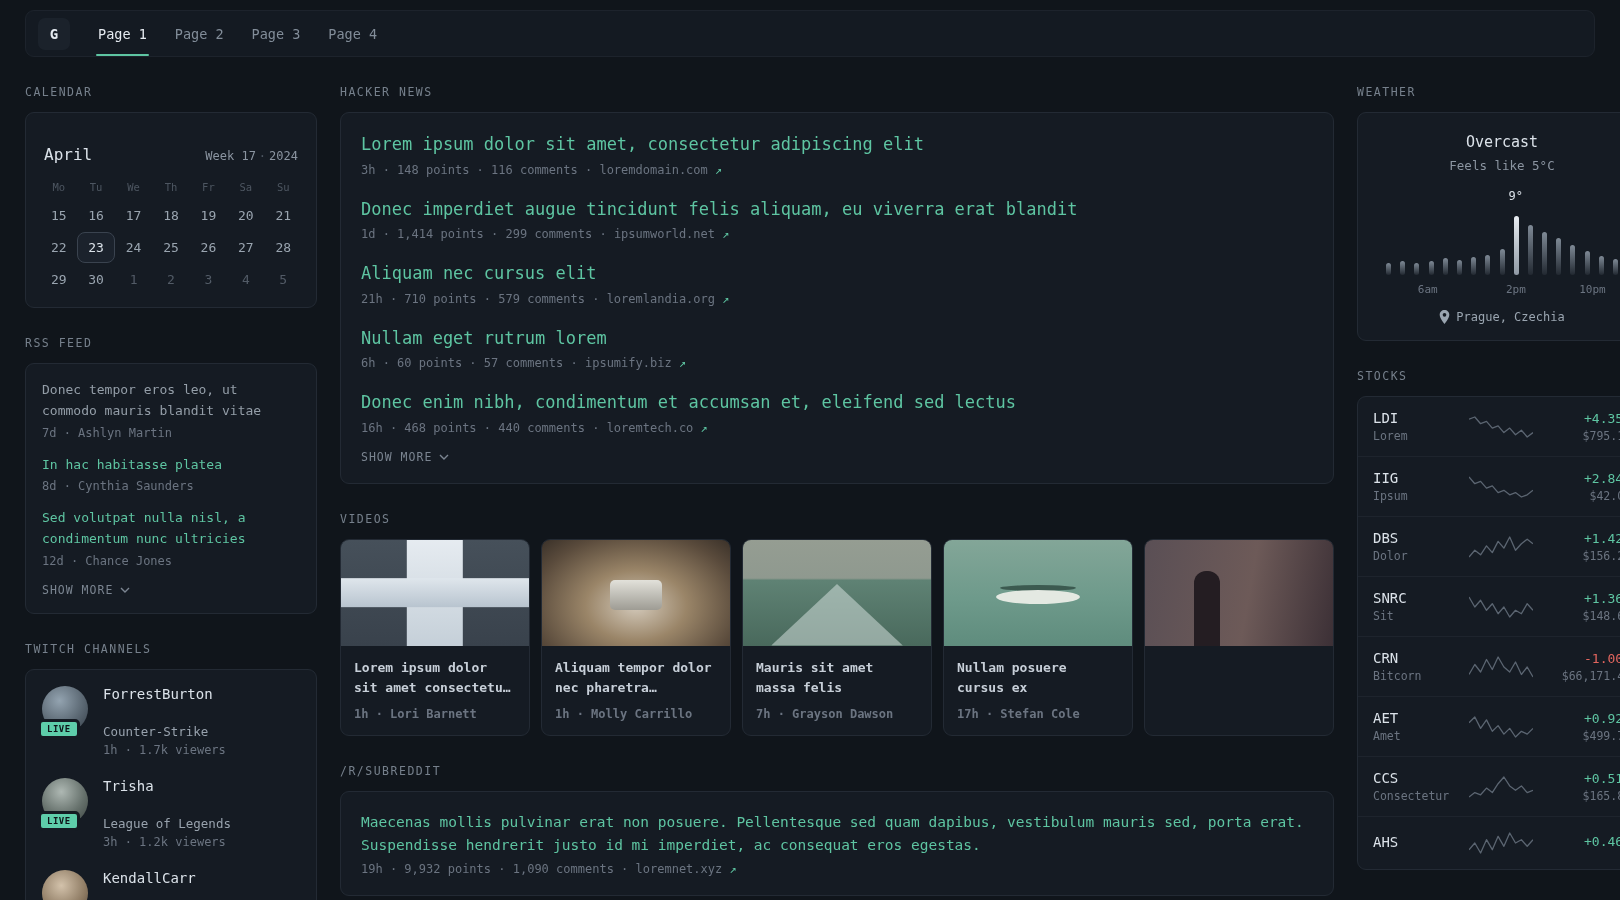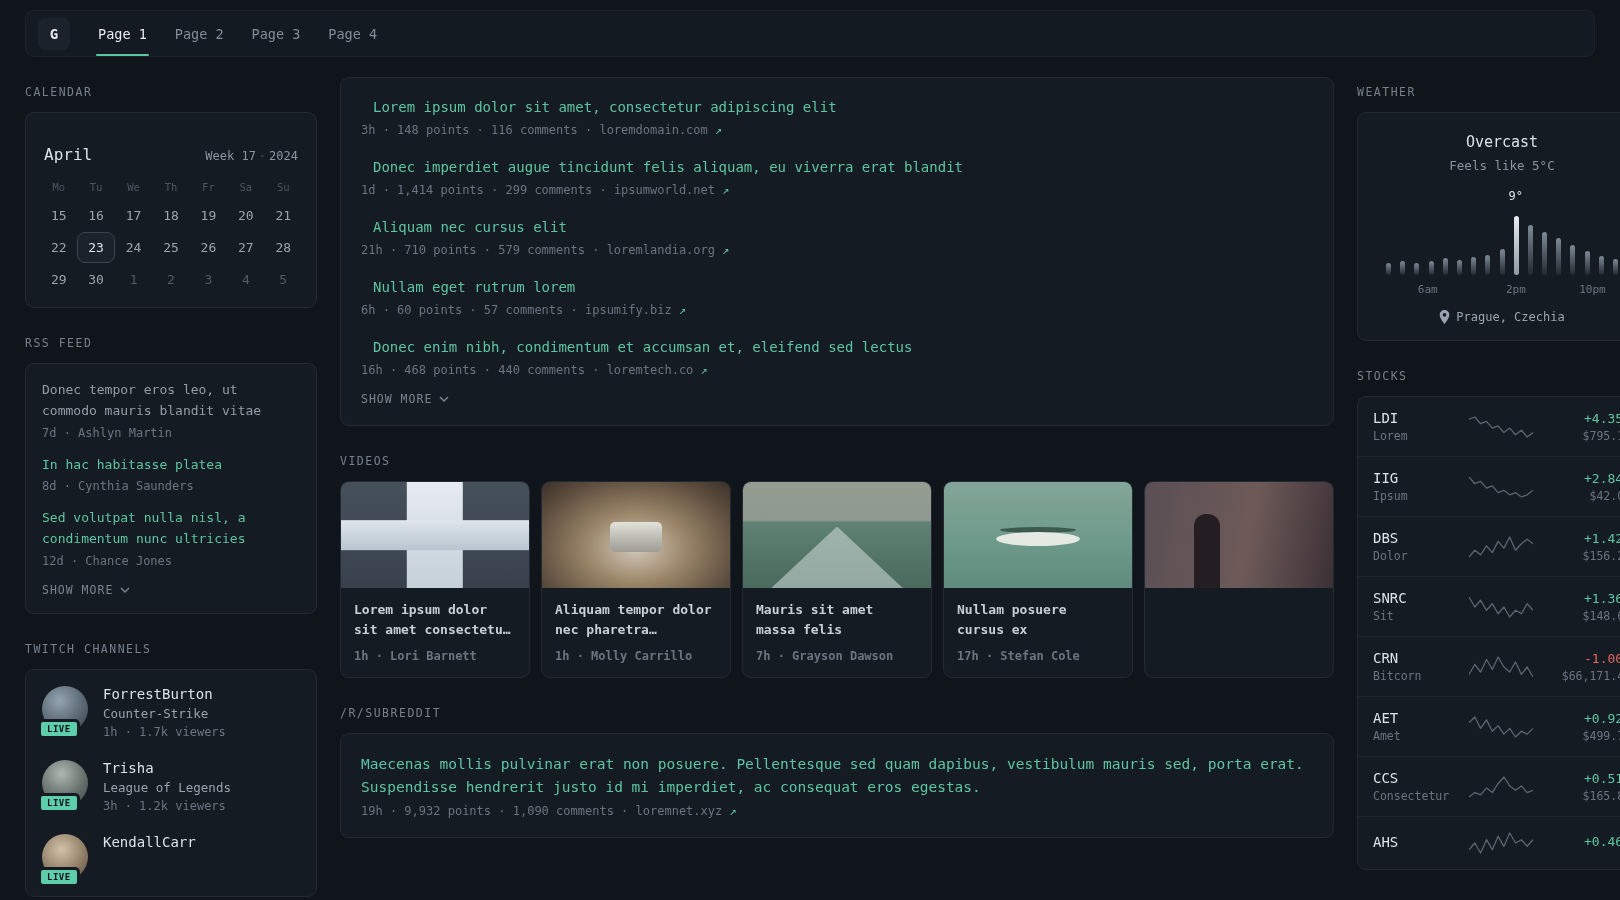--- a/index.html
+++ b/index.html
@@ -56,28 +56,28 @@
   .tw-row { display:flex; gap:15px; margin-bottom:21px; cursor:pointer; }
   .tw-row:last-of-type { margin-bottom:0; }
   .avatar-wrap { position:relative; width:46px; height:46px; flex:none; }
   .avatar { width:46px; height:46px; border-radius:50%; }
   .avatar.a1 { background:radial-gradient(circle at 38% 32%, #93a3b0 0%, #5c6974 55%, #343d46 100%); }
   .avatar.a2 { background:radial-gradient(circle at 42% 30%, #aeb8b3 0%, #66716c 55%, #3a423e 100%); }
   .avatar.a3 { background:radial-gradient(circle at 42% 34%, #d3c2ab 0%, #8d7a62 60%, #52463a 100%); }
   .live-badge { position:absolute; left:-4px; bottom:-7px; background:#5ecdaa; color:#0e1318; font-size:9px;
                 font-weight:bold; letter-spacing:.5px; padding:2px 6px; border-radius:5px; border:3px solid var(--card); }
   .tw-name { font-size:14px; color:var(--bright); }
-  .tw-game { font-size:12.5px; color:#98a2ad; margin-top:4px; }
+  .tw-game { font-size:12.5px; color:#98a2ad; margin-top:22px; }
   .tw-meta { font-size:12px; color:var(--dim); margin-top:4px; }
 
   
   .feed-card { padding:19px 20px; }
   .hn-item { margin-bottom:20px; }
   .hn-item:last-of-type { margin-bottom:0; }
-  .hn-title { display:block; font-size:14px; line-height:1.5; color:var(--accent); cursor:pointer;margin-left:12px; }
+  .hn-title { display:block; font-size:17px; line-height:1.5; color:var(--accent); cursor:pointer; }
   .hn-meta { margin-top:5px; font-size:12px; color:var(--dim); }
   .domain-link { color:var(--dim); cursor:pointer; }
   .ext-arrow { color:var(--accent); }
   .sr-title { display:block; font-size:14.5px; line-height:1.6; color:var(--accent); cursor:pointer; }
 
   
   .videos-row { display:flex; gap:11px; overflow:hidden; }
   .video-card { width:190px; flex:none; cursor:pointer; }
   .thumb { position:relative; height:106px; border-radius:8px 8px 0 0; overflow:hidden; }
   .thumb::before,.thumb::after { content:""; position:absolute; }
@@ -249,20 +249,21 @@
           </div>
         </div>
       </div>
     </div>
 
   </section>
 
   <section>
 
     <div class="widget">
+      <h2 class="wtitle">HACKER NEWS</h2>
       <div class="card feed-card">
         <div class="hn-item">
           <a class="hn-title">Lorem ipsum dolor sit amet, consectetur adipiscing elit</a>
           <div class="hn-meta"><span>3h · 148 points · 116 comments · </span><a class="domain-link">loremdomain.com</a> <span class="ext-arrow">↗</span></div>
         </div>
         <div class="hn-item">
           <a class="hn-title">Donec imperdiet augue tincidunt felis aliquam, eu viverra erat blandit</a>
           <div class="hn-meta"><span>1d · 1,414 points · 299 comments · </span><a class="domain-link">ipsumworld.net</a> <span class="ext-arrow">↗</span></div>
         </div>
         <div class="hn-item">

